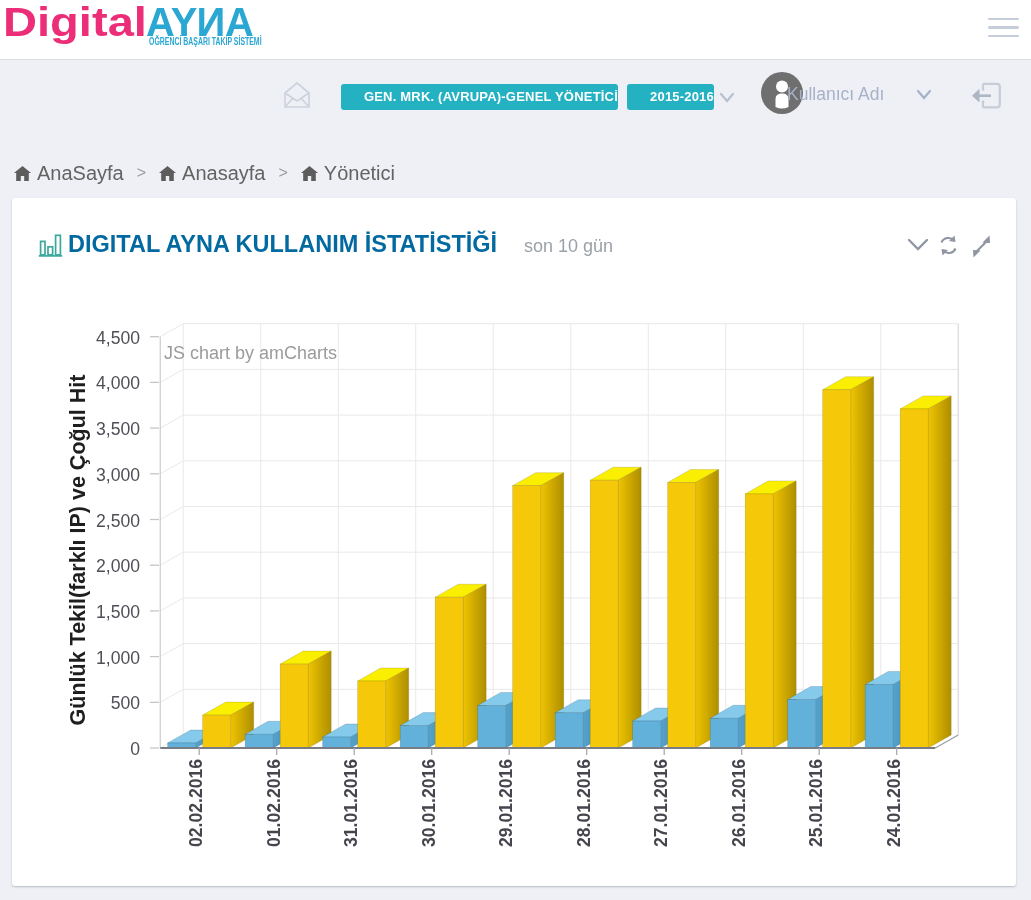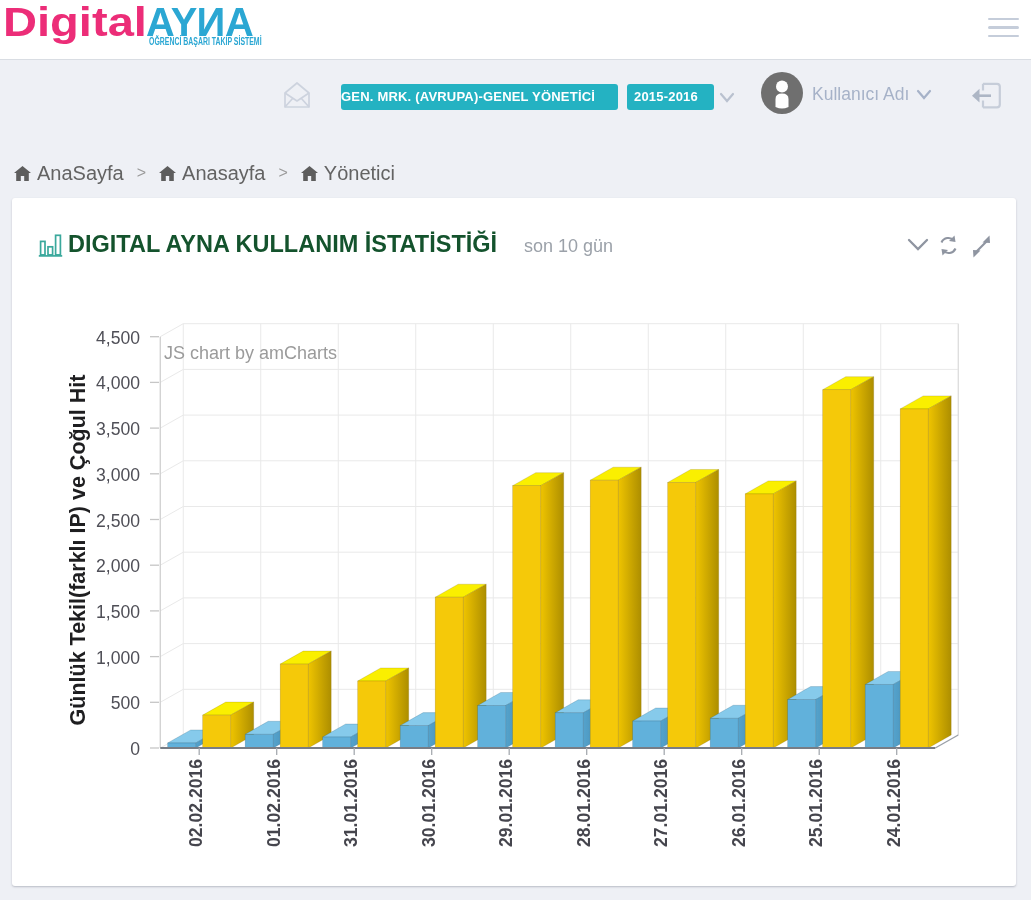--- a/index.html
+++ b/index.html
@@ -8,30 +8,30 @@
 #page { position:relative; width:1031px; height:696px; }
 #topbar { position:absolute; left:0; top:0; width:1031px; height:60px; background:#ffffff; border-bottom:1px solid #d9dde3; }
 #logo { position:absolute; left:3px; top:-2px; white-space:nowrap; }
 #logo .big { font-size:41.5px; font-weight:bold; }
 #logo .pink { color:#ec2d78; display:inline-block; transform:scaleX(1.135); transform-origin:0 0; }
 #logo .cyan { color:#2ba7d3; position:absolute; left:143px; top:0; display:inline-block; transform:scaleX(0.96); transform-origin:0 0; letter-spacing:-0.5px; }
 #logo .flip { display:inline-block; transform:scaleX(-1); }
 #logo .sub { position:absolute; left:146px; top:37px; font-size:11px; font-weight:bold; color:#2ba7d3; white-space:nowrap; display:inline-block; transform:scaleX(0.63); transform-origin:0 0; }
 #burger { position:absolute; left:988px; top:18px; }
 #burger div { width:31px; height:2.4px; background:#c5cdda; border-radius:2px; margin-bottom:5.9px; }
-.btn { position:absolute; top:84px; height:26px; background:#24b2c2; border-radius:3px; color:#ffffff; font-size:13px; font-weight:bold; text-align:left; line-height:26px; letter-spacing:0.2px; }
+.btn { position:absolute; top:84px; height:26px; background:#24b2c2; border-radius:3px; color:#ffffff; font-size:13px; font-weight:bold; text-align:right; line-height:26px; letter-spacing:0.2px; }
 #btn1 { left:341px; width:277px; }
 #btn2 { left:627px; width:87px;padding-left:7px; }
 #avatar { position:absolute; left:761px; top:72px; width:42px; height:42px; border-radius:50%; background:#6f6f6f; }
-#uname { position:absolute; left:812px; top:84px; font-size:17.5px; color:#a6b2c8;text-align:right; }
+#uname { position:absolute; left:787px; top:84px; font-size:17.5px; color:#a6b2c8;text-align:right; }
 #crumbs { position:absolute; left:14px; top:142px; height:26px; font-size:20px; color:#636363; white-space:nowrap;margin-top:20px; }
 #crumbs span.sep { color:#9a9a9a; font-size:16px; padding:0 13px; position:relative; top:-2px; }
 #crumbs svg { position:relative; top:1px; margin-right:6px; }
 #panel { position:absolute; left:12px; top:198px; width:1004px; height:688px; background:#ffffff; border-radius:3px; box-shadow:0 1px 2px rgba(120,125,140,0.45); }
-#ptitle { position:absolute; left:68px; top:231px; font-size:23.5px; font-weight:bold; color:#14532d; white-space:nowrap; }
+#ptitle { position:absolute; left:68px; top:231px; font-size:23.5px; font-weight:bold; color:#0369a1; white-space:nowrap; }
 #sontxt { position:absolute; left:524px; top:236px; font-size:18px; color:#9ba1a9; white-space:nowrap; }
 </style>
 </head>
 <body>
 <div id="page">
   <div id="topbar">
     <div id="logo"><span class="big"><span class="pink">Digital</span><span class="cyan">AY<span class="flip">N</span>A</span></span><span class="sub">ÖĞRENCİ BAŞARI TAKİP SİSTEMİ</span></div>
     <div id="burger">
         <div></div>
         <div></div>

